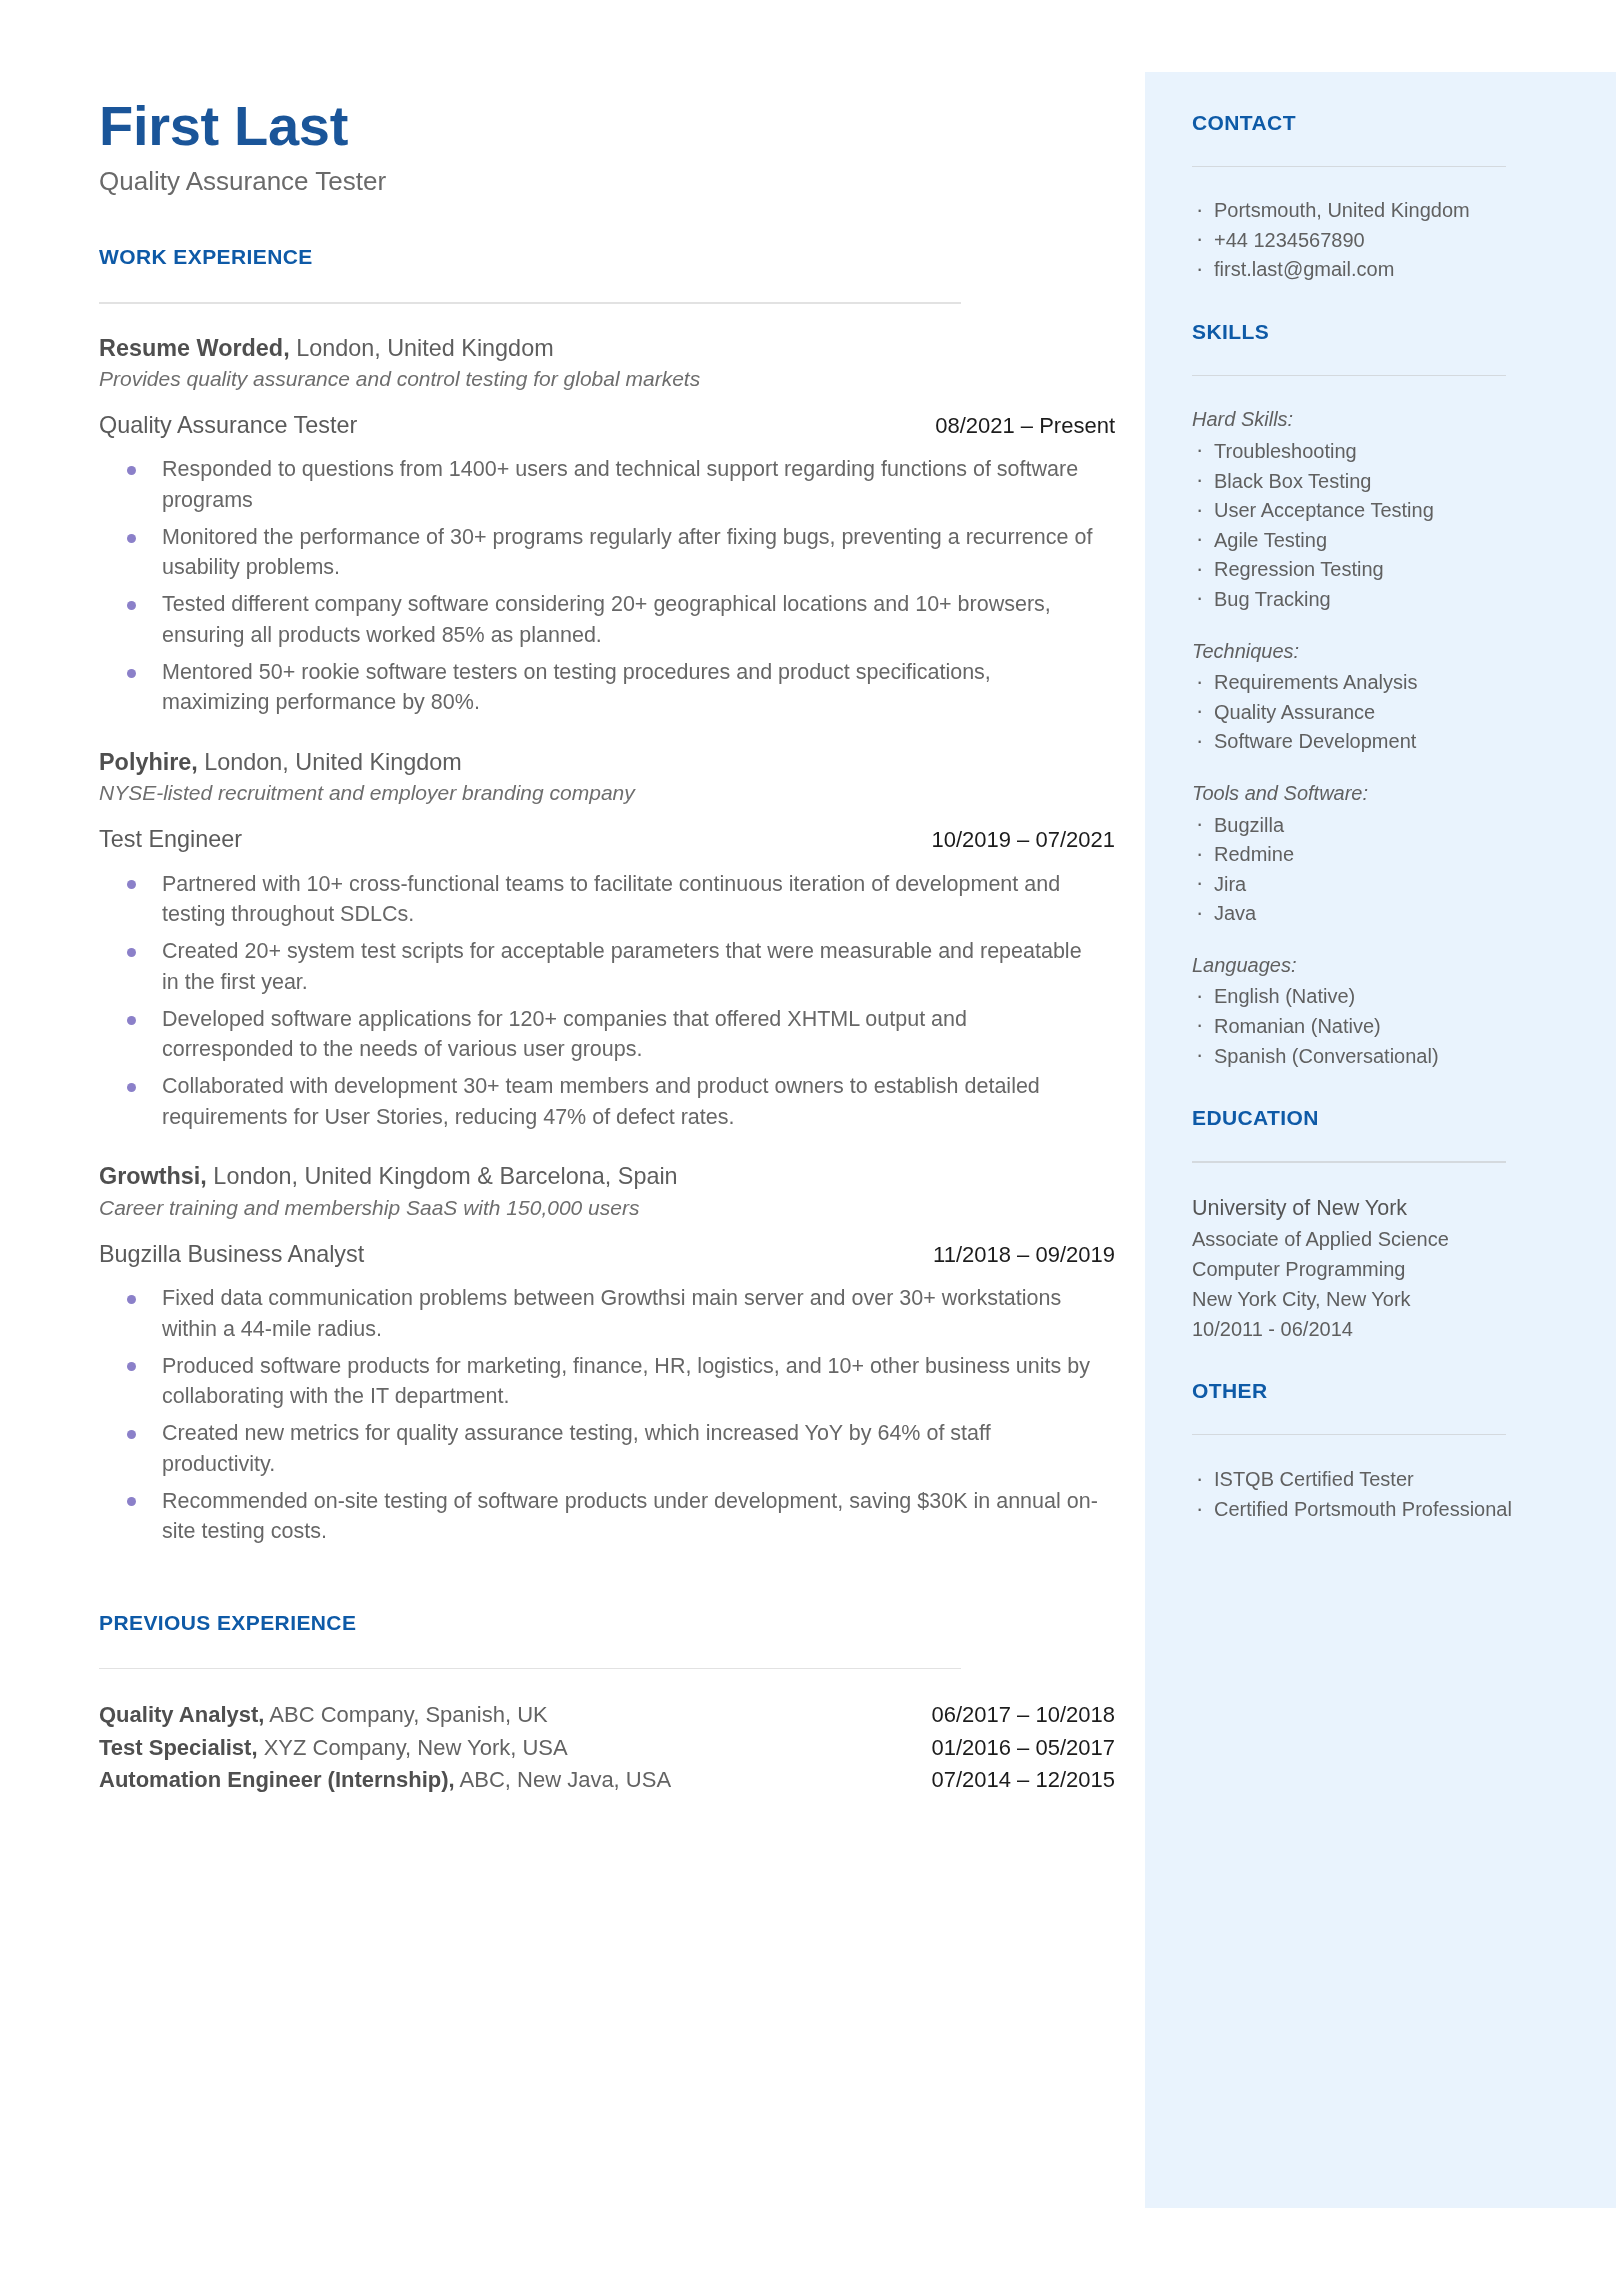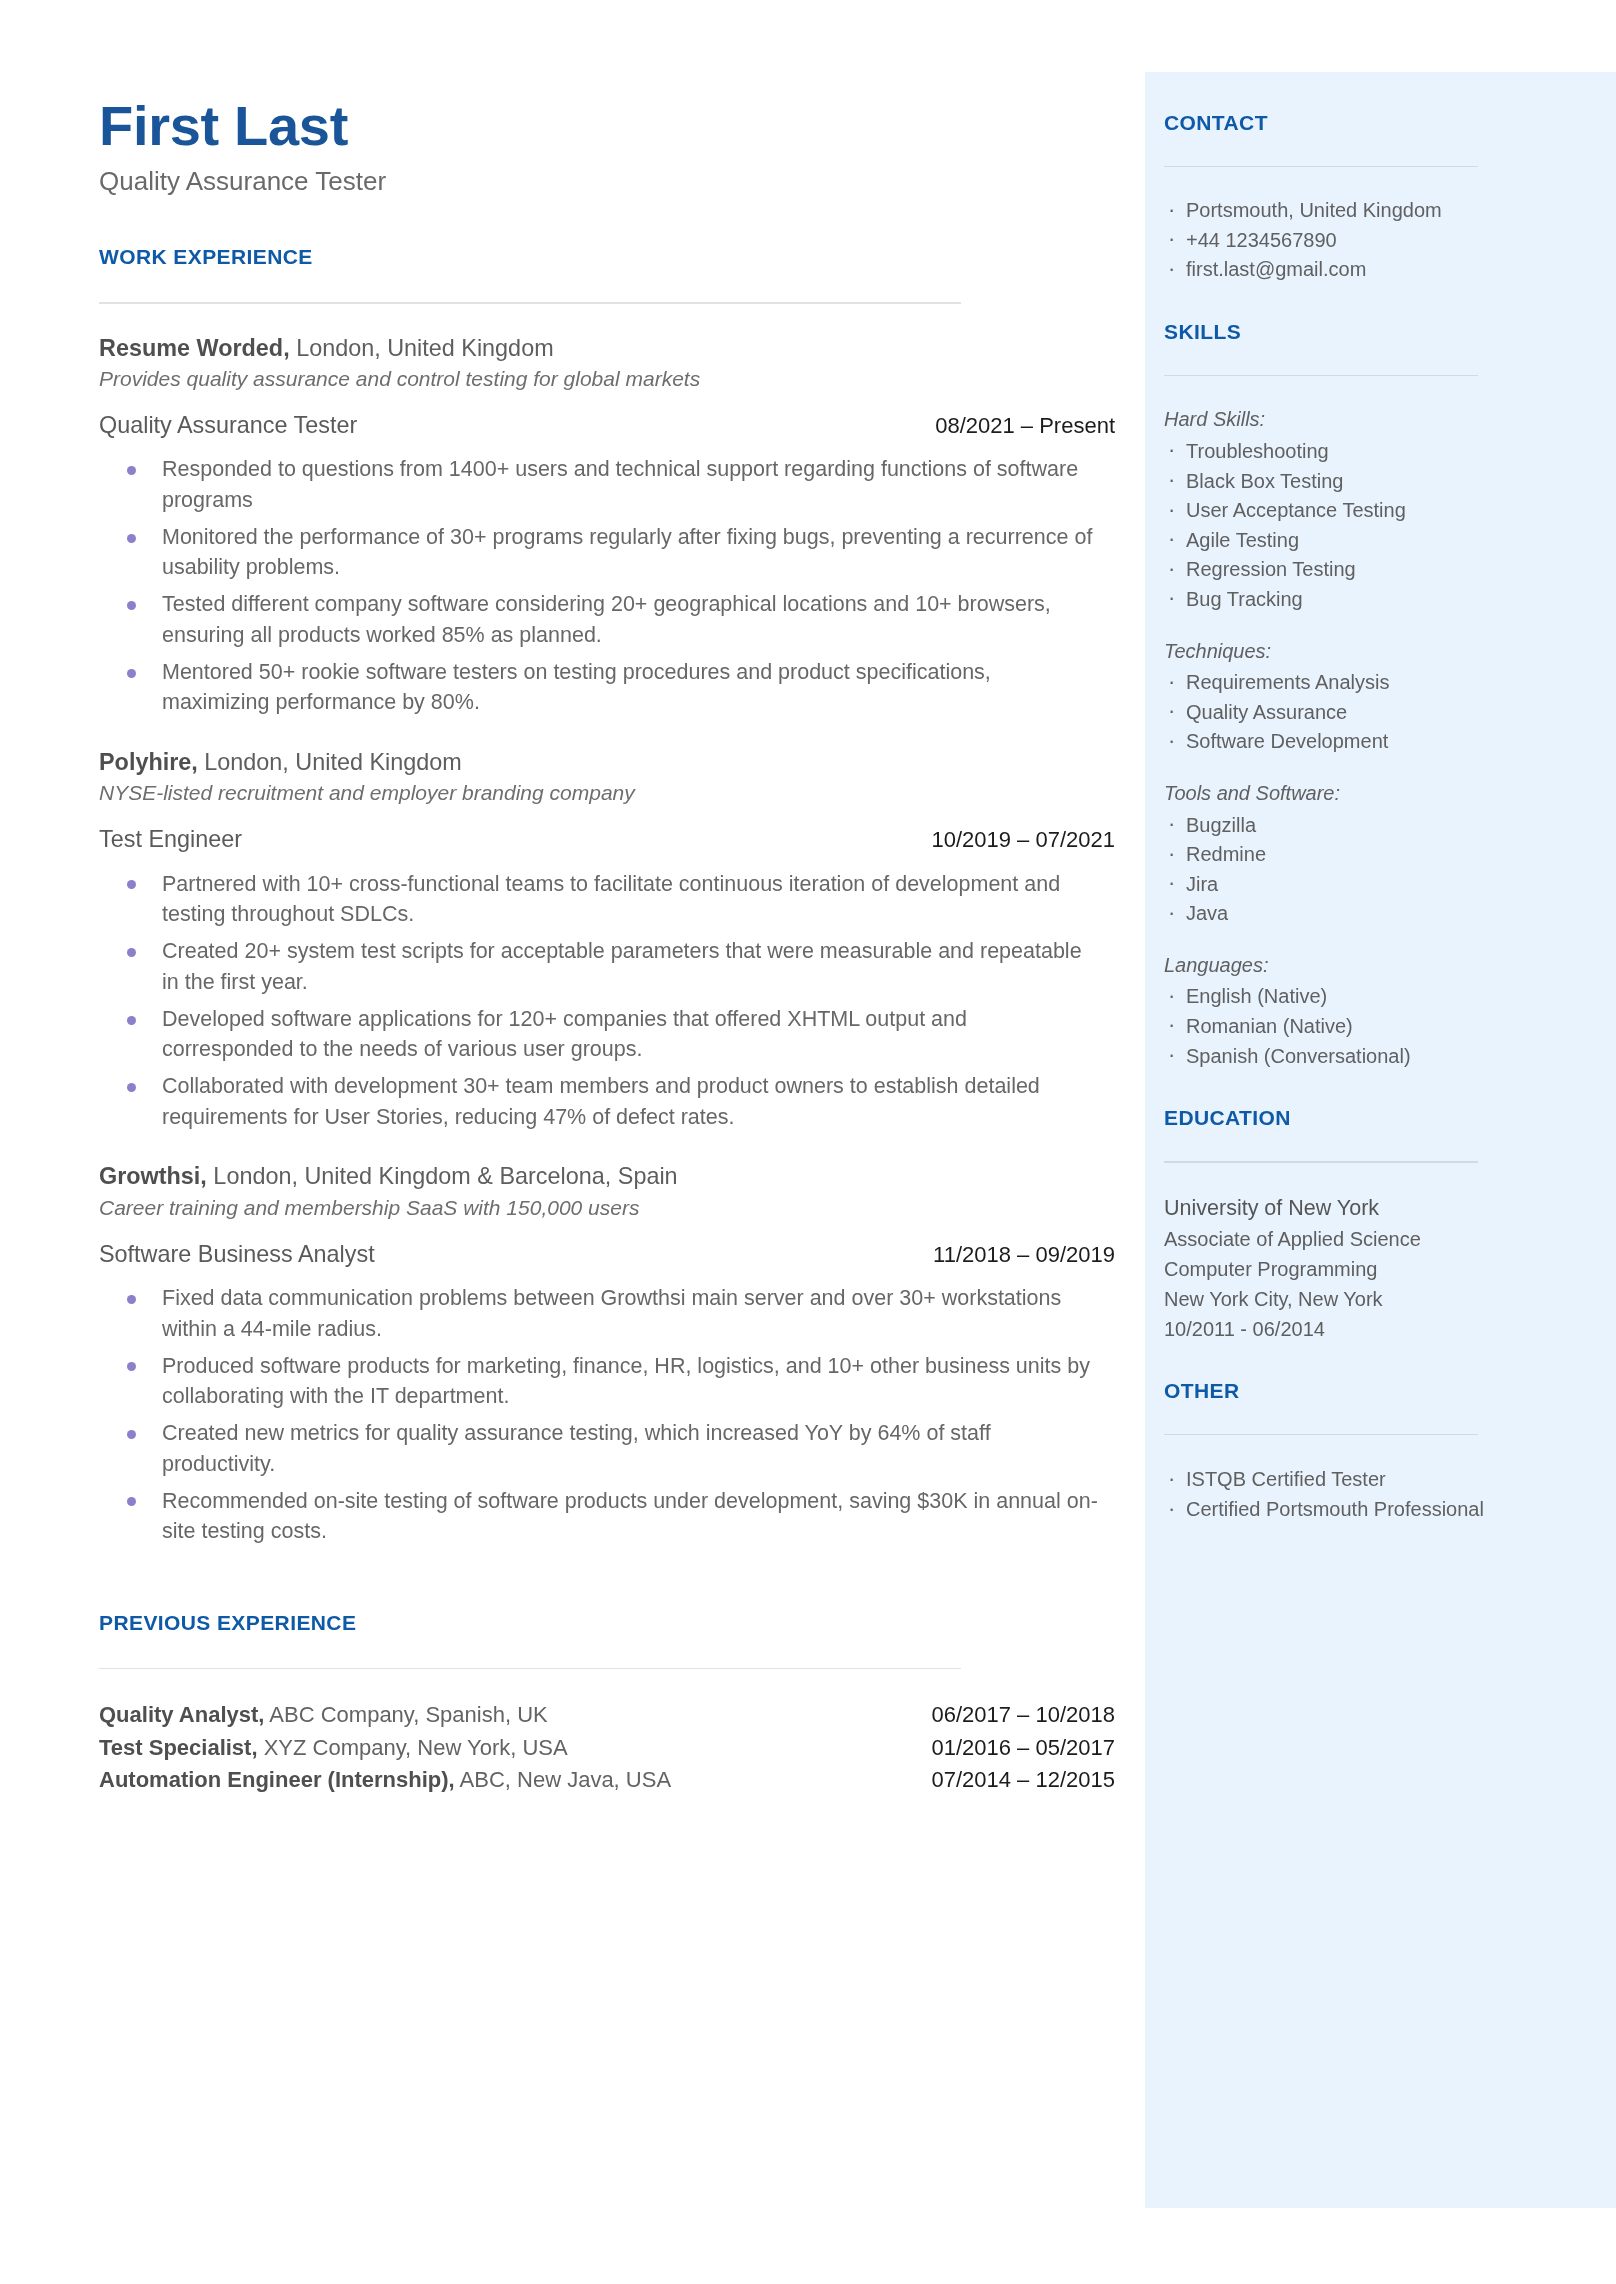--- a/index.html
+++ b/index.html
@@ -25,21 +25,21 @@
 
   
   .sidebar {
     position: absolute;
     left: 1145px;
     top: 72px;
     width: 472px;
     height: 2136px;
     background: #e9f3fd;
     box-sizing: border-box;
-    padding: 39px 46px 0 19px;
+    padding: 39px 46px 0 47px;
   }
 
   .side-head {
     color: #0e5aa7;
     font-weight: bold;
     font-size: 21px;
     letter-spacing: 0.4px;
     margin: 0 0 31px 0;
   }
   .side-rule {
@@ -330,21 +330,21 @@
         <li>Collaborated with development 30+ team members and product owners to establish detailed requirements for User Stories, reducing 47% of defect rates.</li>
       </ul>
     </section>
 
     <section class="job">
       <div class="company">
         <b>Growthsi,</b><span> London, United Kingdom &amp; Barcelona, Spain</span>
       </div>
       <div class="blurb">Career training and membership SaaS with 150,000 users</div>
       <div class="role-row">
-        <div class="role-title">Software Business Analyst</div>
+        <div class="role-title">Bugzilla Business Analyst</div>
         <div class="role-dates">11/2018 – 09/2019</div>
       </div>
       <ul class="bullets">
         <li>Fixed data communication problems between Growthsi main server and over 30+ workstations within a 44-mile radius.</li>
         <li>Produced software products for marketing, finance, HR, logistics, and 10+ other business units by collaborating with the IT department.</li>
         <li>Created new metrics for quality assurance testing, which increased YoY by 64% of staff productivity.</li>
         <li>Recommended on-site testing of software products under development, saving $30K in annual on-site testing costs.</li>
       </ul>
     </section>
 

